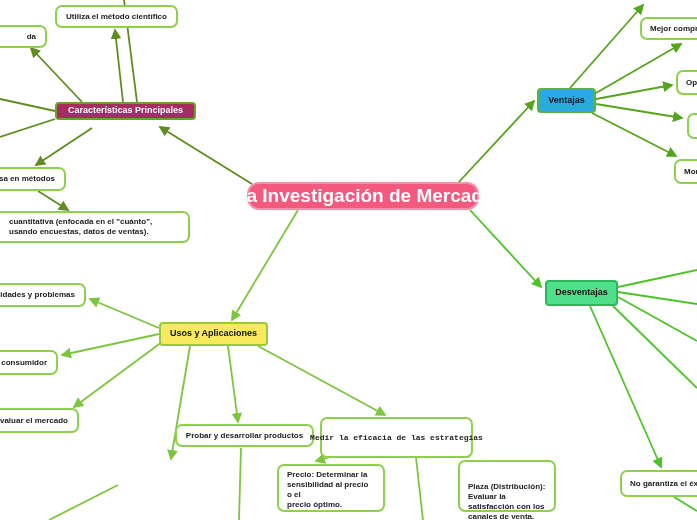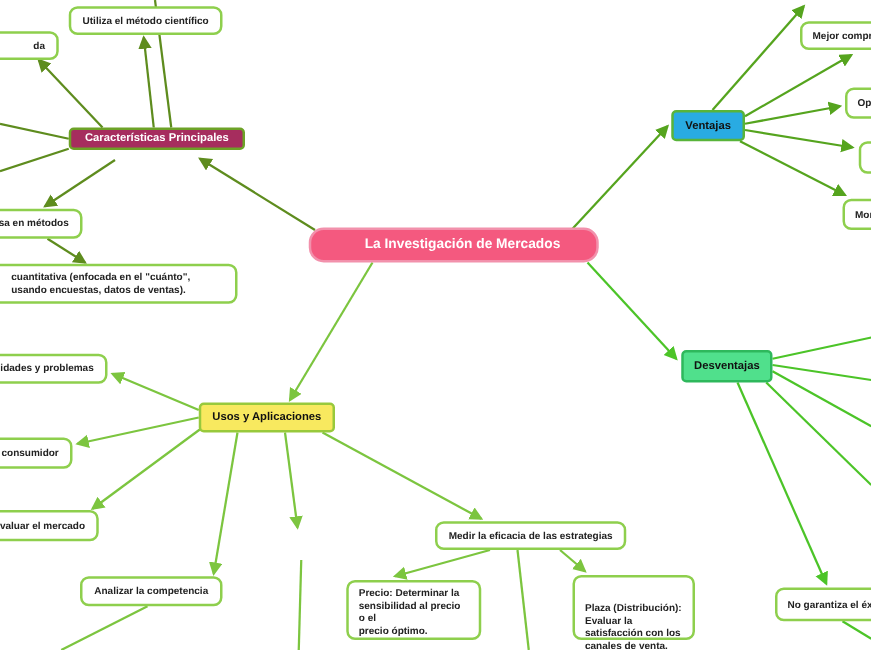--- a/index.html
+++ b/index.html
@@ -18,21 +18,21 @@
     font-weight:700;font-size:8px;line-height:1.25;
     white-space:nowrap;text-align:center;
   }
   .node.ml{white-space:pre-line;justify-content:flex-start;text-align:left;
     padding:4px 8px;align-items:flex-start;}
   .cut-left{justify-content:flex-end;text-align:right;padding-right:9px;}
   .cut-right{justify-content:flex-start;text-align:left;padding-left:8px;}
   .branch{border-radius:4px;font-size:9px;}
   .central{
     background:var(--central-bg);border:2px solid var(--central-border);
-    border-radius:12px;color:var(--central-text);font-size:11px;padding-left:14px;
+    border-radius:12px;color:var(--central-text);font-size:19px;padding-left:14px;
   }
   .caract{background:var(--caract-bg);border-color:var(--caract-border);color:var(--caract-text);}
   .vent{background:var(--ventajas-bg);border-color:var(--ventajas-border);color:var(--ventajas-text);text-align:right;}
   .desv{background:var(--desventajas-bg);border-color:var(--desventajas-border);color:var(--desventajas-text);}
   .usos{background:var(--usos-bg);border-color:var(--usos-border);color:var(--usos-text);}
 </style>
 </head>
 <body>
 
 <div id="canvas">
@@ -127,24 +127,24 @@
   <div class="node cut-right" style="left:674px;top:159px;width:60px;height:25px;">Mor</div>
 
   <div class="node cut-right" style="left:620px;top:470px;width:110px;height:27px;">No garantiza el éx</div>
 
   <div class="node cut-left" style="left:-70px;top:283px;width:156px;height:24px;">idades y problemas</div>
 
   <div class="node cut-left" style="left:-70px;top:350px;width:128px;height:25px;">l consumidor</div>
 
   <div class="node cut-left" style="left:-48px;top:408px;width:127px;height:25px;">valuar el mercado</div>
 
-  <div class="node" style="left:64px;top:461px;width:114px;height:24px;">Analizar la competencia</div>
 
+  <div class="node" style="left:175px;top:424px;width:139px;height:23px;">Probar y desarrollar productos</div>
 
-  <div class="node" style="left:348px;top:417px;width:153px;height:23px;">Medir la eficacia de las estrategias</div>
+  <div class="node" style="left:320px;top:417px;width:153px;height:41px;font-family:Liberation Mono, monospace;">Medir la eficacia de las estrategias</div>
 
   <div class="node ml" style="left:277px;top:464px;width:108px;height:48px;">Precio: Determinar la
 sensibilidad al precio o el
 precio óptimo.</div>
 
   <div class="node ml" style="left:458px;top:460px;width:98px;height:52px;padding-top:20px;">Plaza (Distribución):
 Evaluar la
 satisfacción con los
 canales de venta.</div>
 

